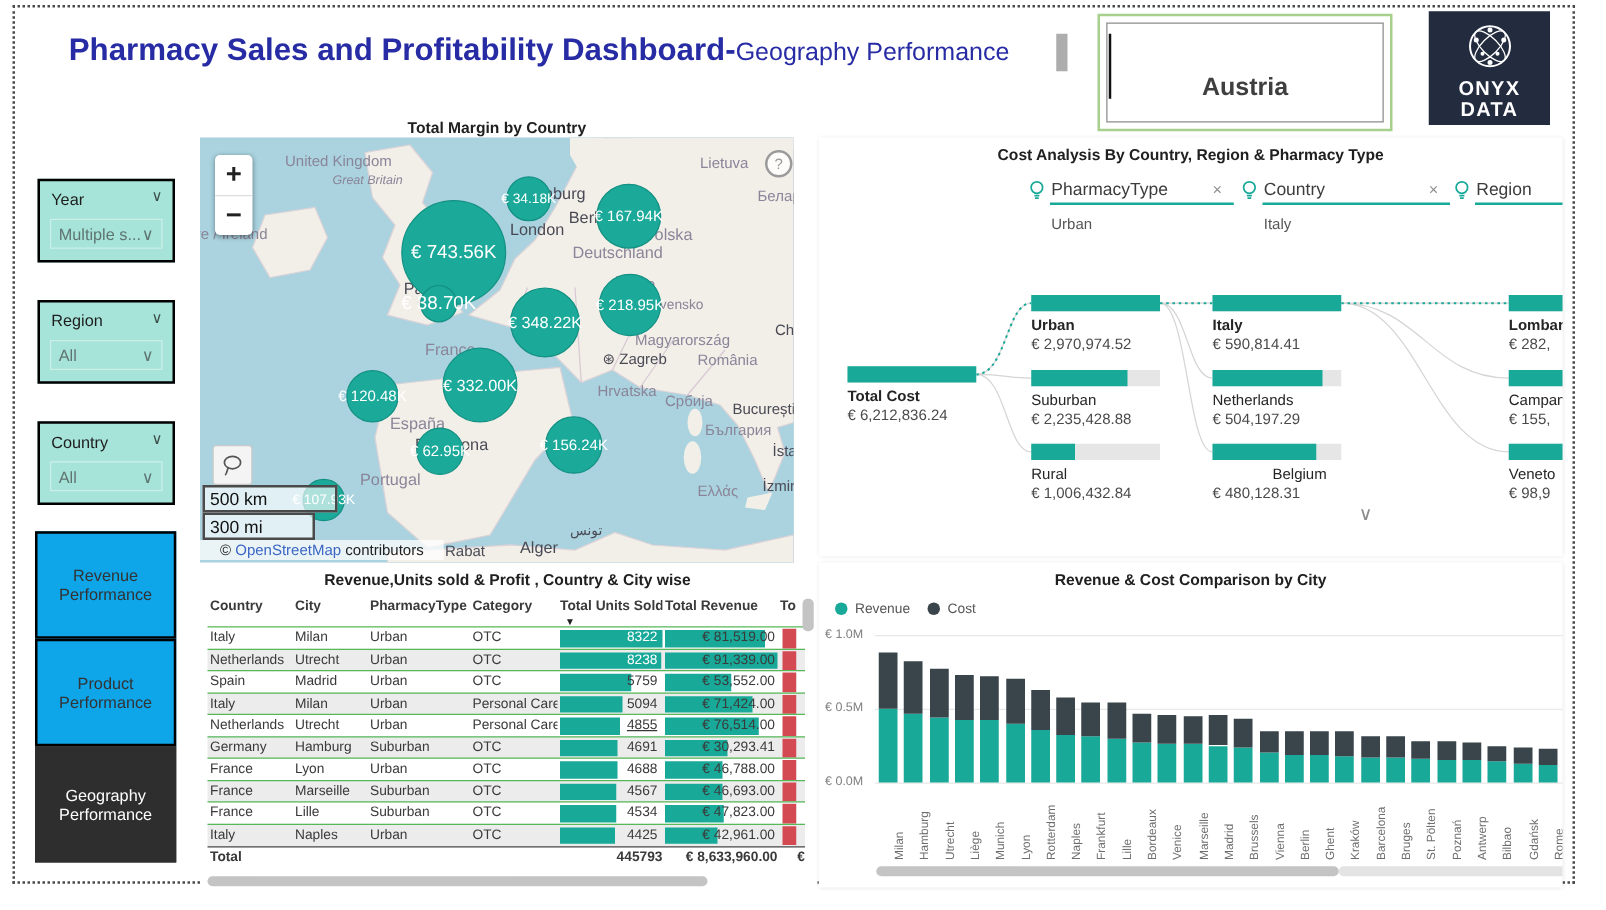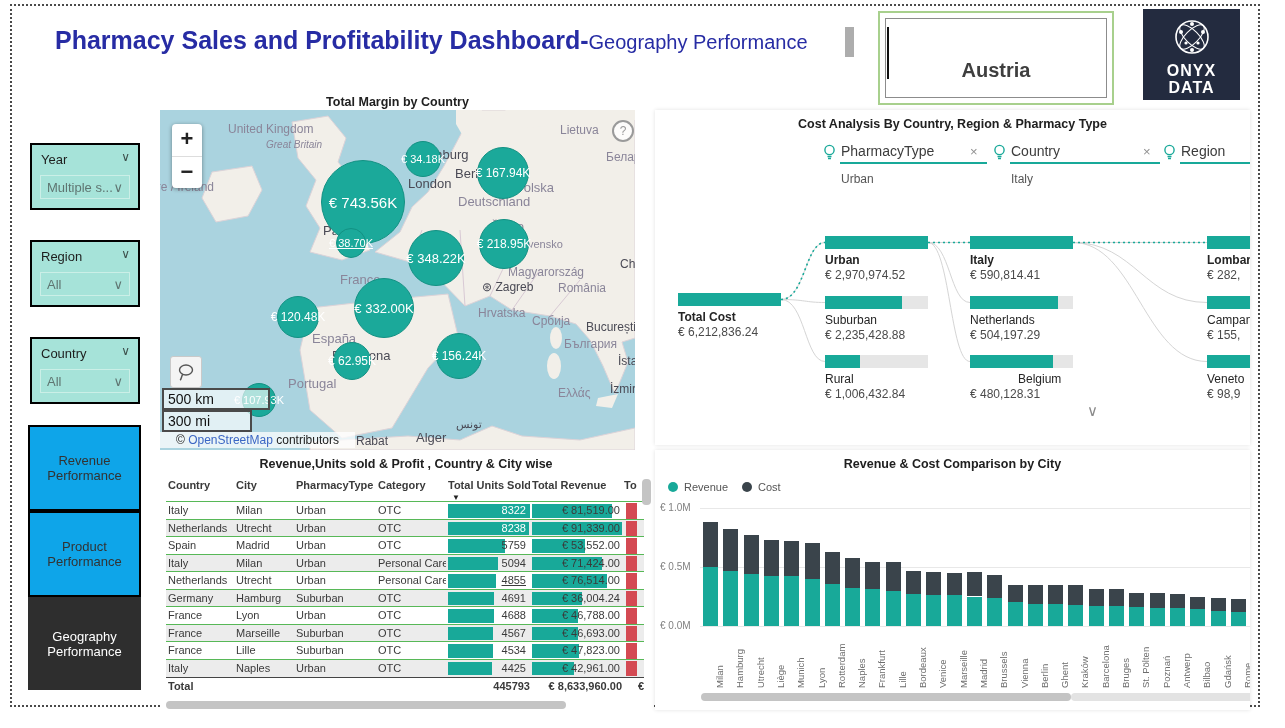--- a/index.html
+++ b/index.html
@@ -204,21 +204,21 @@
         <div class="bubble" style="left: 161px; top: 50px; width: 82px; height: 82px;">
           <span style="font-size: 15px;">€ 743.56K</span>
         </div>
         <div class="bubble" style="left: 245px; top: 31px; width: 34px; height: 34px;">
           <span style="font-size: 11px;">€ 34.18K</span>
         </div>
         <div class="bubble" style="left: 317px; top: 37px; width: 50px; height: 50px;">
           <span style="font-size: 12px;">€ 167.94K</span>
         </div>
         <div class="bubble" style="left: 176px; top: 118px; width: 28px; height: 28px;">
-          <span style="font-size: 11px; text-decoration: underline;">€ 38.70K</span>
+          <span style="font-size: 15px;">€ 38.70K</span>
         </div>
         <div class="bubble" style="left: 248px; top: 120px; width: 54px; height: 54px;">
           <span style="font-size: 13px;">€ 348.22K</span>
         </div>
         <div class="bubble" style="left: 319px; top: 109px; width: 48px; height: 48px;">
           <span style="font-size: 12px;">€ 218.95K</span>
         </div>
         <div class="bubble" style="left: 194px; top: 168px; width: 58px; height: 58px;">
           <span style="font-size: 13px;">€ 332.00K</span>
         </div>
@@ -320,21 +320,21 @@
           <div class="bar-red" style="left: 460px;"></div>
         </div>
         <div class="tbl-row odd" style="top: 133.5px;">
           <div class="tbl-cell" style="left: 2px; width: 66px;">Germany</div>
           <div class="tbl-cell" style="left: 70px; width: 58px;">Hamburg</div>
           <div class="tbl-cell" style="left: 130px; width: 80px;">Suburban</div>
           <div class="tbl-cell" style="left: 212px; width: 68px;">OTC</div>
           <div class="bar-teal" style="left: 282px; width: 46.2223px;"></div>
           <div class="tbl-cell" style="left: 282px; width: 78px; text-align: right; color: rgb(58, 58, 58);">4691</div>
           <div class="bar-teal" style="left: 366px; width: 49.7823px;"></div>
-          <div class="tbl-cell" style="left: 366px; width: 88px; text-align: right;">€ 36,004.24</div>
+          <div class="tbl-cell" style="left: 366px; width: 88px; text-align: right;">€ 30,293.41</div>
           <div class="bar-red" style="left: 460px;"></div>
         </div>
         <div class="tbl-row" style="top: 151px;">
           <div class="tbl-cell" style="left: 2px; width: 66px;">France</div>
           <div class="tbl-cell" style="left: 70px; width: 58px;">Lyon</div>
           <div class="tbl-cell" style="left: 130px; width: 80px;">Urban</div>
           <div class="tbl-cell" style="left: 212px; width: 68px;">OTC</div>
           <div class="bar-teal" style="left: 282px; width: 46.1927px;"></div>
           <div class="tbl-cell" style="left: 282px; width: 78px; text-align: right; color: rgb(58, 58, 58);">4688</div>
           <div class="bar-teal" style="left: 366px; width: 46.1021px;"></div>

